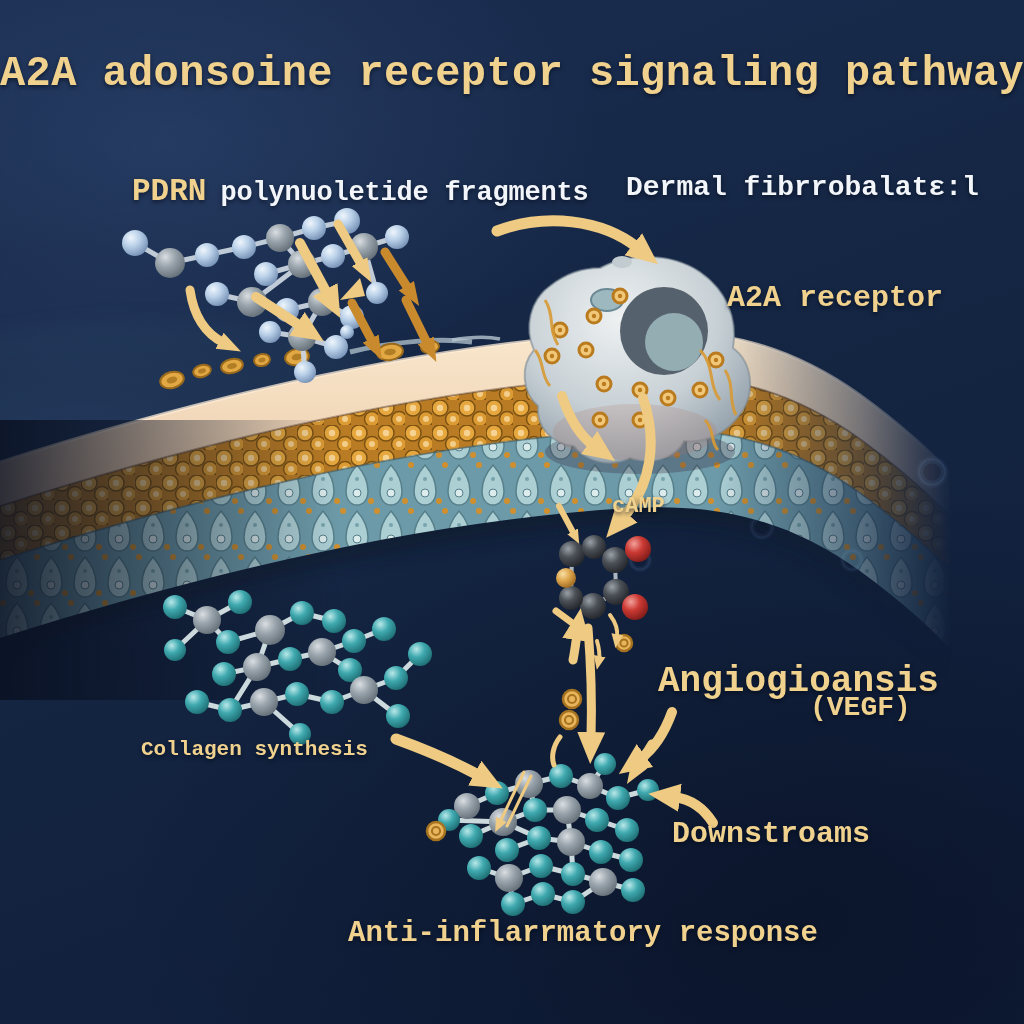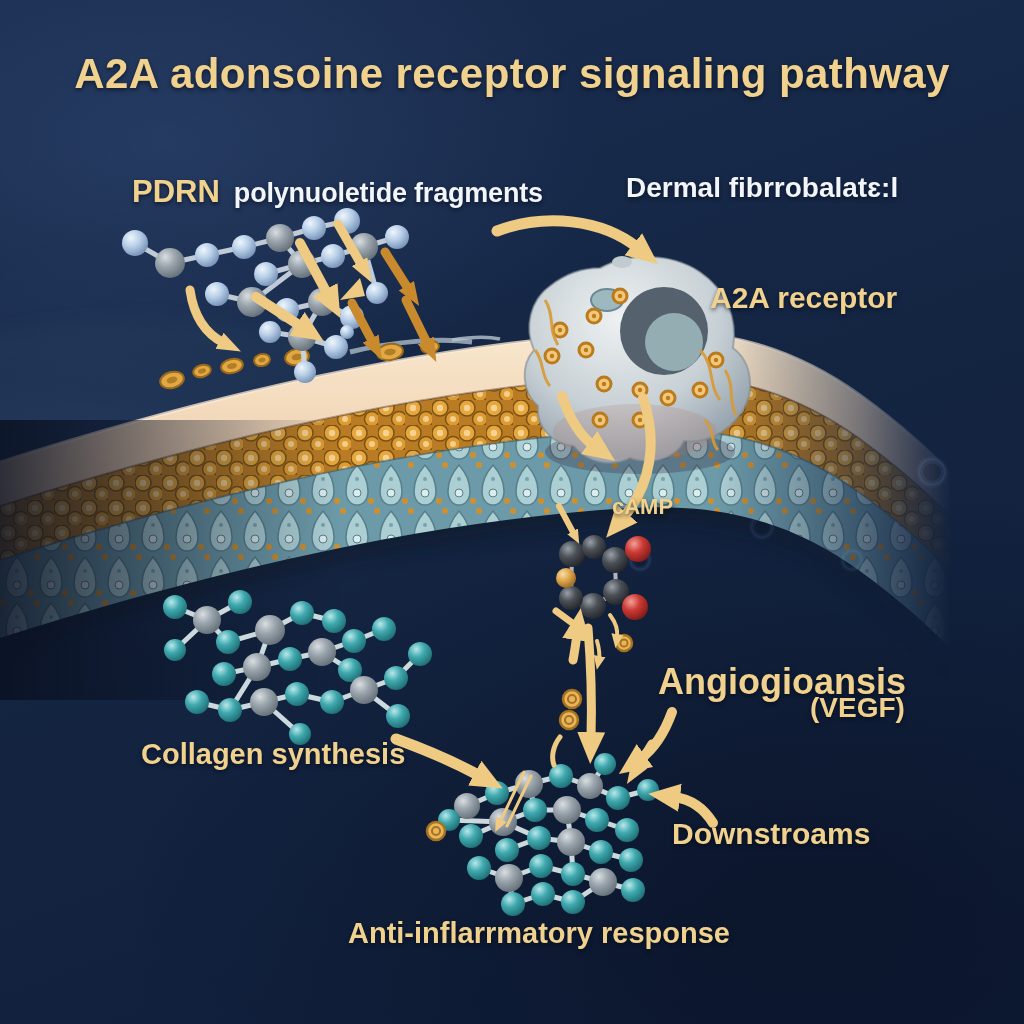--- a/index.html
+++ b/index.html
@@ -1,38 +1,38 @@
 <!DOCTYPE html>
 <html><head>
 <meta charset="utf-8">
 <style>
   html,body{margin:0;padding:0;background:#0b1428;}
   .stage{
     position:relative;width:1024px;height:1024px;overflow:hidden;
-    font-family:Liberation Sans, sans-serif;
+    font-family:Liberation Mono, monospace;
     background:
       radial-gradient(620px 360px at 16% 14%, rgba(48,72,114,.55), rgba(48,72,114,0) 70%),
       radial-gradient(520px 280px at 8% 44%, rgba(44,66,104,.5), rgba(44,66,104,0) 72%),
       radial-gradient(900px 600px at 78% 90%, rgba(7,14,30,.55), rgba(7,14,30,0) 75%),
       linear-gradient(160deg,#1b2e52 0%,#142542 48%,#0f1d3a 100%);
   }
   svg.art{position:absolute;inset:0;}
   .lbl{position:absolute;font-weight:700;white-space:nowrap;
        text-shadow:0 2px 4px rgba(4,9,22,.6);}
   .gold{color:#f0d28e;}
   .white{color:#f2f5f9;}
   .title{left:0;right:0;top:50px;text-align:center;font-size:42px;letter-spacing:.4px;}
   .pdrn-line{left:84px;top:174px;font-size:31px;display:flex;gap:14px;align-items:baseline;margin-left:48px;}
   .pdrn-line .desc{font-size:27px;font-weight:600;letter-spacing:-.2px;}
   .fib{left:626px;top:172px;font-size:28px;font-weight:600;}
-  .rec{left:710px;top:281px;font-size:30px;}
+  .rec{left:727px;top:281px;font-size:30px;}
   .camp{left:612px;top:494px;font-size:22px;}
   .ang1{left:658px;top:661px;font-size:36px;}
   .ang2{left:810px;top:692px;font-size:28px;}
-  .col{left:141px;top:738px;font-size:29px;}
+  .col{left:141px;top:738px;font-size:21px;}
   .down{left:672px;top:817px;font-size:30px;}
   .anti{left:348px;top:917px;font-size:29px;}
 </style>
 </head>
 <body>
 
 <div class="stage">
 
 <svg class="art" viewBox="0 0 1024 1024">
   <defs>

